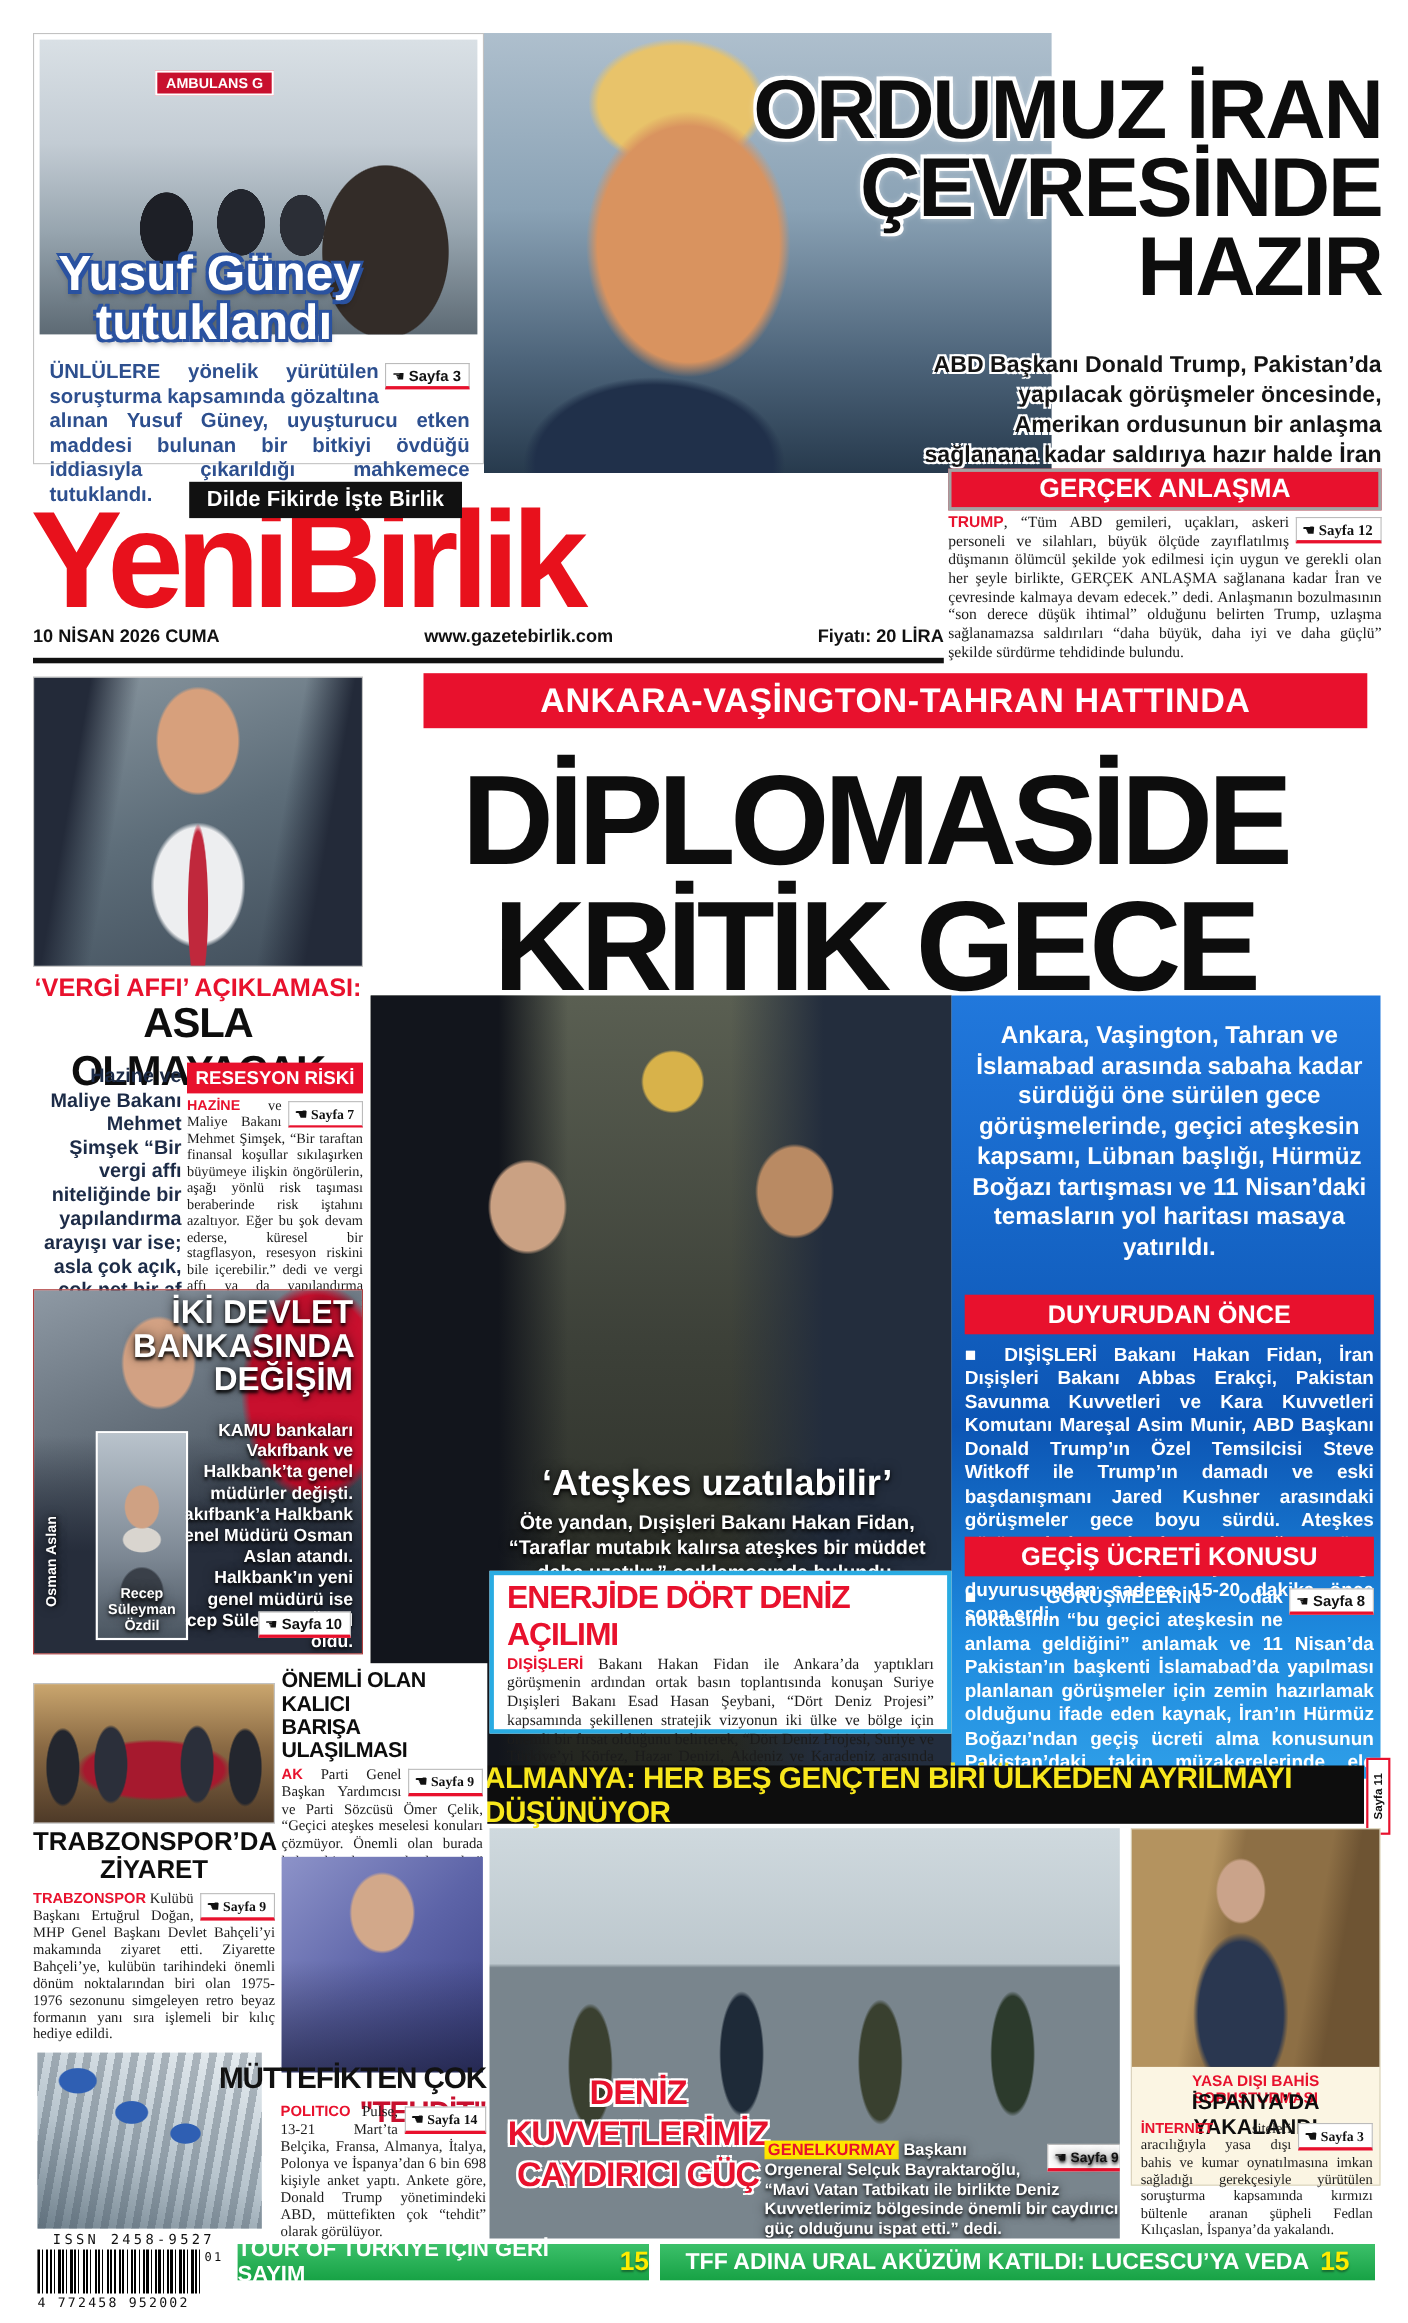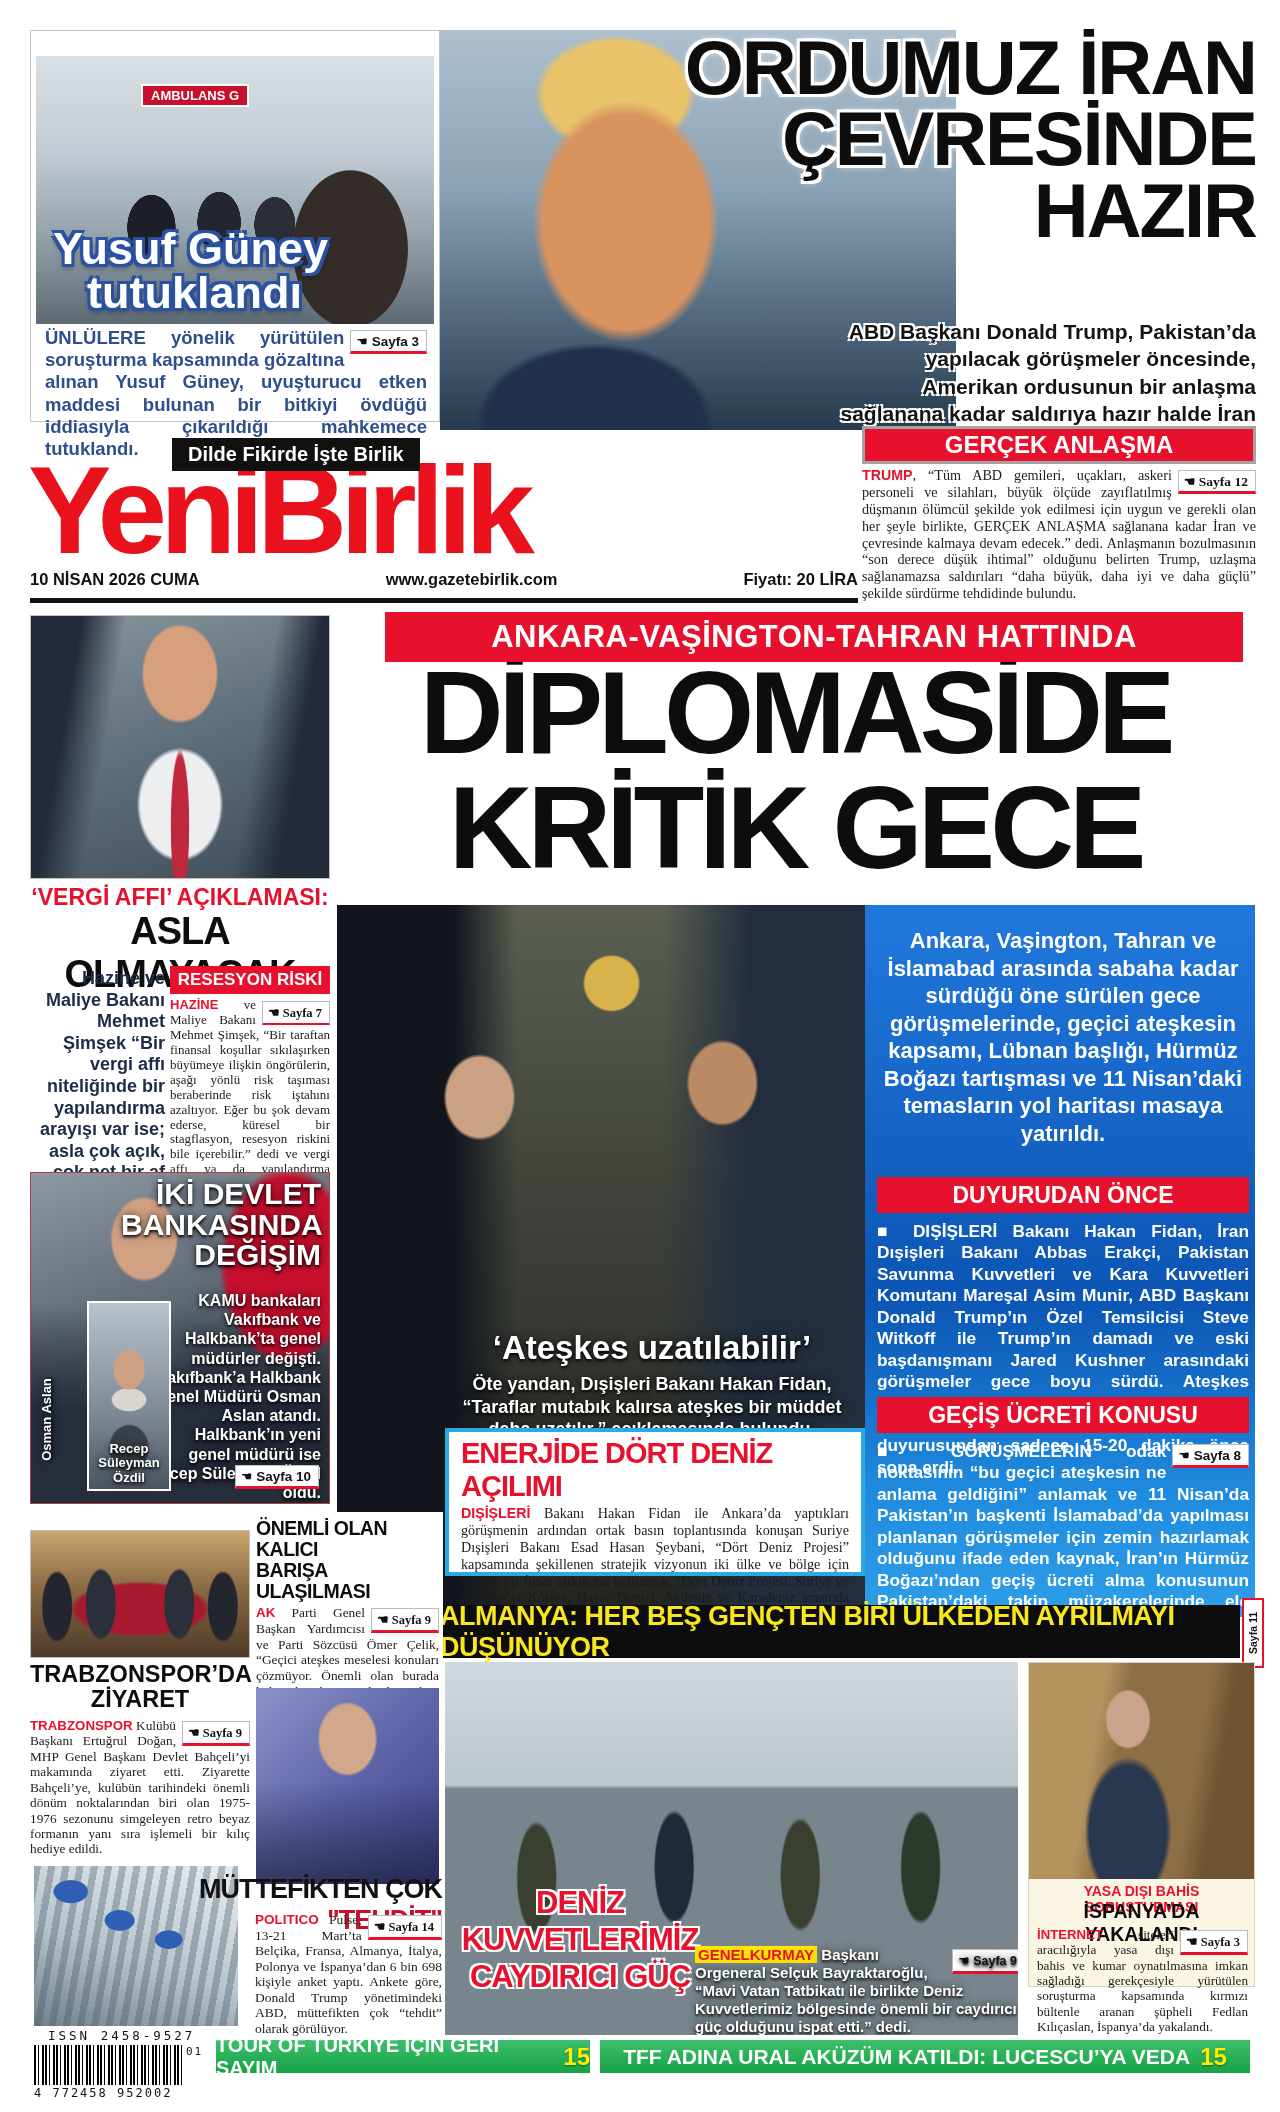--- a/index.html
+++ b/index.html
@@ -8,21 +8,21 @@
   .page { position:relative; width:1280px; height:2112px; background:#fff; margin:0 auto; overflow:hidden; }
   .abs { position:absolute; }
   .ph { position:absolute; overflow:hidden; }
 
   
   .ph-hospital { background:
     radial-gradient(95px 130px at 79% 72%, #332c28 0 60%, rgba(51,44,40,0) 61%),
     radial-gradient(40px 54px at 29% 64%, #1d1f26 0 60%, rgba(0,0,0,0) 61%),
     radial-gradient(36px 50px at 46% 62%, #23262e 0 60%, rgba(0,0,0,0) 61%),
     radial-gradient(34px 46px at 60% 63%, #2b2e36 0 60%, rgba(0,0,0,0) 61%),
-    linear-gradient(180deg,#d9e0e5 0%,#c3ccd4 35%,#97a5af 65%,#5d6a74 100%); margin-top: 20px; }
+    linear-gradient(180deg,#d9e0e5 0%,#c3ccd4 35%,#97a5af 65%,#5d6a74 100%); }
   .ph-trump { background:
     radial-gradient(150px 195px at 36% 48%, #d9935f 0 55%, rgba(217,147,95,0) 62%),
     radial-gradient(130px 95px at 34% 16%, #e8c36a 0 55%, rgba(232,195,106,0) 62%),
     radial-gradient(180px 120px at 30% 98%, #20304a 0 60%, rgba(32,48,74,0) 66%),
     linear-gradient(180deg,#aebfcd 0%,#8aa2b5 40%,#4c6379 75%,#273a4d 100%); }
   .ph-simsek { background:
     radial-gradient(62px 80px at 50% 22%, #d7a07c 0 58%, rgba(0,0,0,0) 62%),
     radial-gradient(15px 120px at 50% 80%, #c0283c 0 58%, rgba(0,0,0,0) 64%),
     radial-gradient(72px 95px at 50% 72%, #edeef0 0 55%, rgba(0,0,0,0) 60%),
     linear-gradient(100deg, #232a39 0 15%, rgba(35,42,57,0) 28% 72%, #232a39 85% 100%),
@@ -66,21 +66,21 @@
     radial-gradient(34px 95px at 62% 57%, #39402f 0 55%, rgba(0,0,0,0) 60%),
     radial-gradient(34px 95px at 83% 55%, #2c3a2c 0 55%, rgba(0,0,0,0) 60%),
     linear-gradient(180deg, #cfd9de 0%, #bcc7cd 33%, #79858d 34% 100%); }
   .ph-sitting { background:
     radial-gradient(38px 50px at 44% 26%, #caa38a 0 55%, rgba(0,0,0,0) 60%),
     radial-gradient(70px 120px at 44% 78%, #2a3750 0 55%, rgba(0,0,0,0) 62%),
     linear-gradient(100deg, #b4935f 0 30%, #8d6f45 40% 70%, #6e5433 80% 100%); }
 
   
   .hd { font-weight:900; color:#0d0d0d; }
-  .outline-white { text-shadow:-3px -3px 0 #fff,3px -3px 0 #fff,-3px 3px 0 #fff,3px 3px 0 #fff,0 0 8px #fff; }
+  .outline-white { text-shadow:-3px -3px 0 #fff,3px -3px 0 #fff,-3px 3px 0 #fff,3px 3px 0 #fff,0 0 8px #fff;margin-top:32px; }
   .outline-white-sm { text-shadow:-2px -2px 0 #fff,2px -2px 0 #fff,-2px 2px 0 #fff,2px 2px 0 #fff; }
   .outline-blue { text-shadow:-3px -3px 0 #2a52a0,3px -3px 0 #2a52a0,-3px 3px 0 #2a52a0,3px 3px 0 #2a52a0,0 4px 6px rgba(0,0,0,.5); }
   .shadow-dark { text-shadow:0 2px 3px rgba(0,0,0,.9),0 0 10px rgba(0,0,0,.65); }
   .serif { font-family:"Liberation Serif","DejaVu Serif",serif; color:#1c1c1c; text-align:justify; }
   .lead { color:#e8112d; font-weight:700; font-family:"Liberation Sans","DejaVu Sans",sans-serif; }
   .redbar { background:#e8112d; color:#fff; font-weight:900; text-align:center; }
 
   .ptag { display:inline-block; background:#fff; border:1px solid #bbb; border-bottom:3px solid #e8112d; color:#111;
           font-weight:800; font-size:13.5px; padding:1px 7px 0 5px; line-height:19px; white-space:nowrap; }
   .ptag .hand { font-size:13px; }

